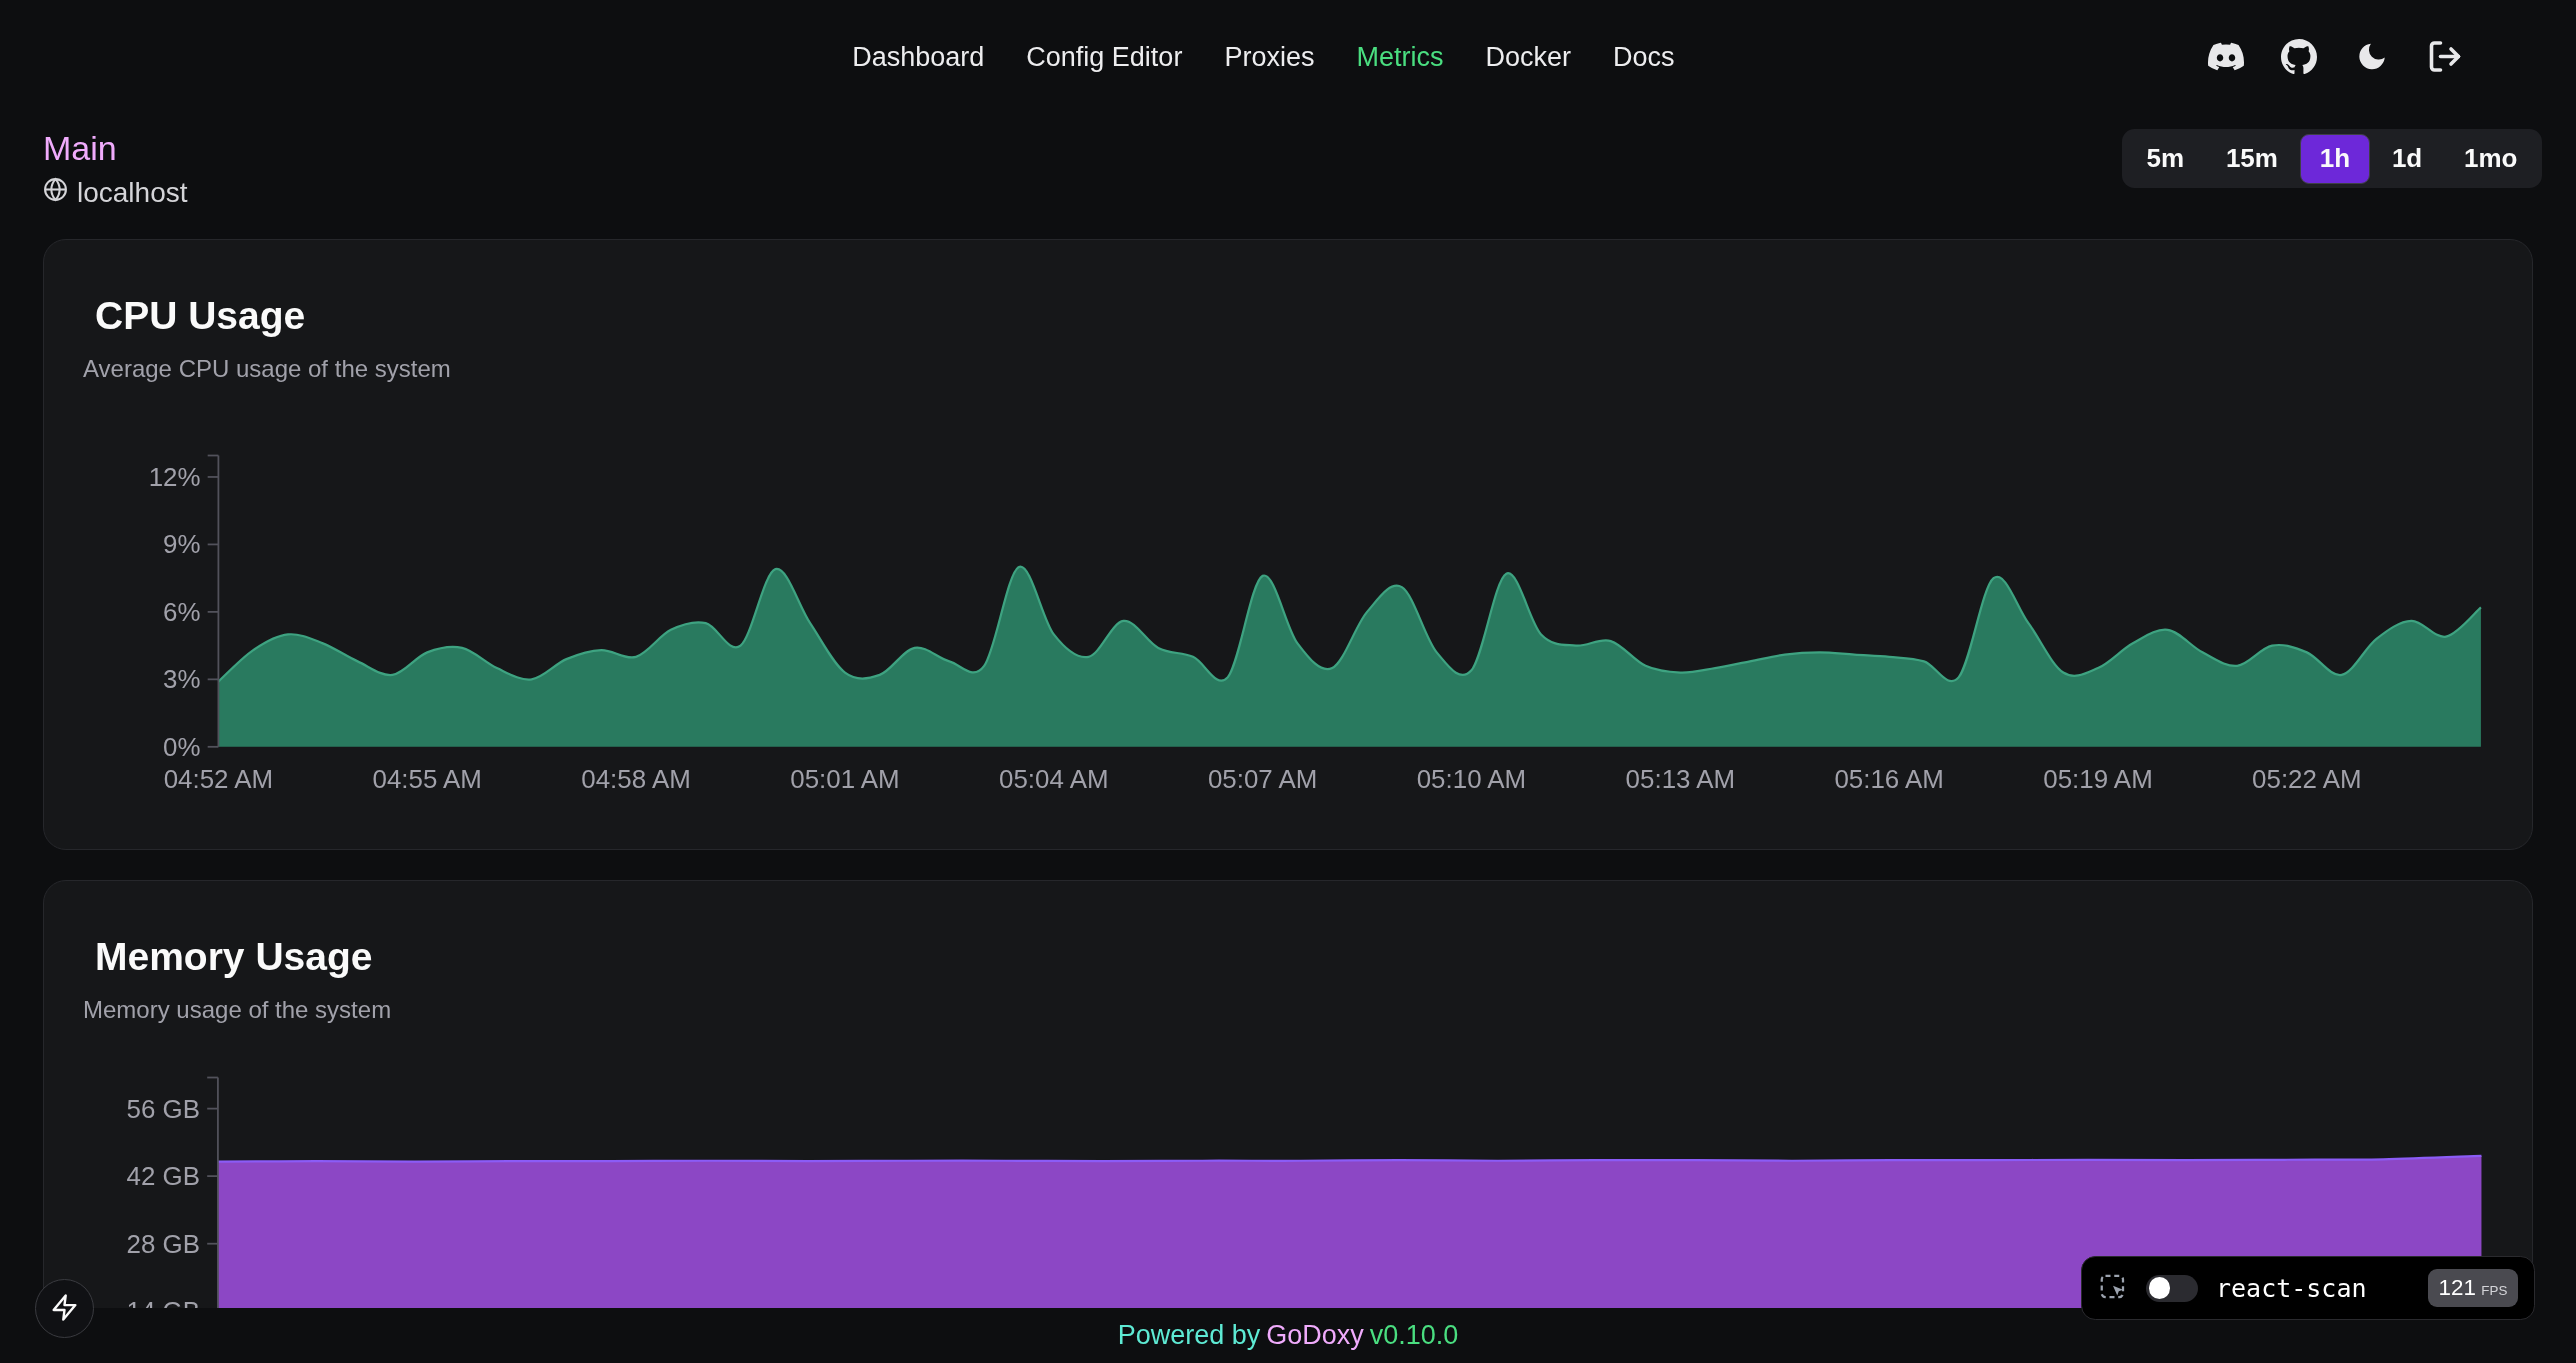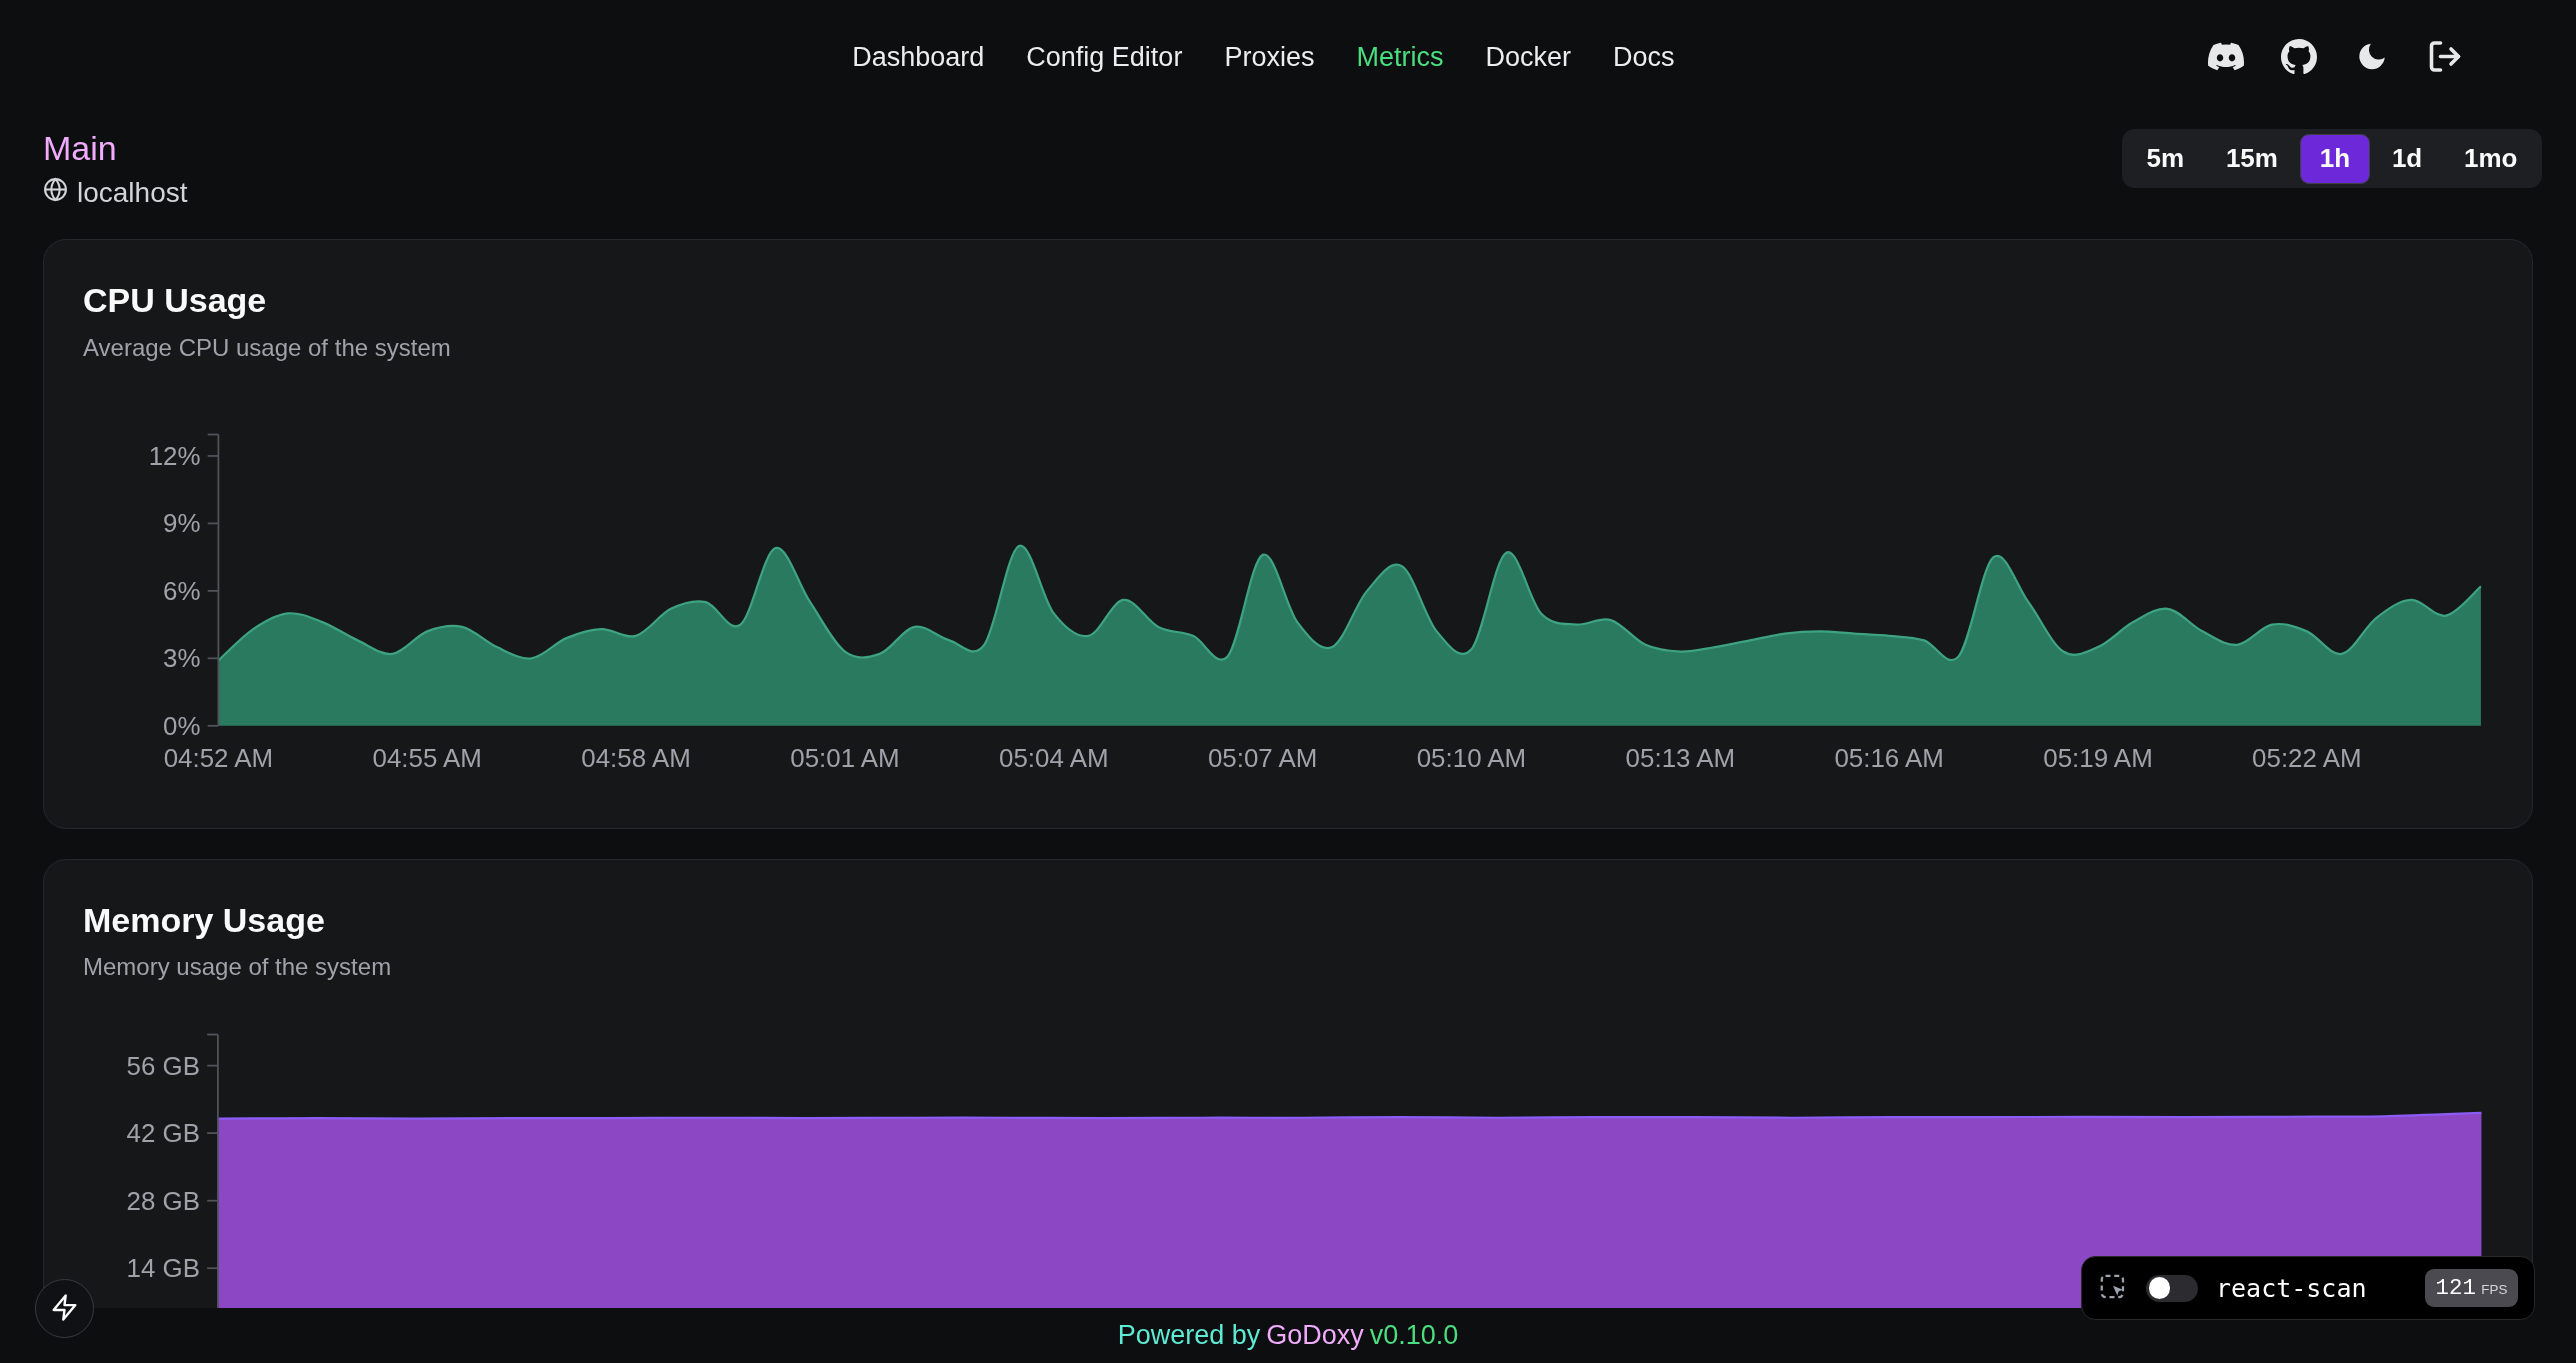--- a/index.html
+++ b/index.html
@@ -35,21 +35,21 @@
   .range-btn{
     font-size:26px;font-weight:600;color:#fafafa;background:transparent;border:1.3px solid transparent;
     padding:9.8px 19px;border-radius:9px;font-family:inherit;cursor:pointer;line-height:1.1;
   }
   .range-btn.active{background:#6d28d9;border-color:#3f4046;}
   
   .card{
     margin:30px 43px 0;background:#161719;border:1.3px solid #26272b;border-radius:23px;
     padding:39px 39px 45px;box-sizing:border-box;
   }
-  .card-title{font-size:34px;font-weight:600;color:#fafafa;margin:0;line-height:1.28;}
+  .card-title{font-size:39px;font-weight:600;color:#fafafa;margin:12px;line-height:1.28;}
   .card-sub{font-size:24px;color:#a1a1aa;margin:9px 0 0;line-height:1.3;}
   .chart{width:100%;}
   .chart-cpu{margin-top:59px;height:361px;}
   .chart-mem{margin-top:40px;height:371px;}
   
   .footer{
     position:absolute;left:0;right:0;bottom:0;height:55px;background:#0d0e10;
     display:flex;align-items:center;justify-content:center;gap:6px;font-size:27px;z-index:50;
   }
   .footer .pw{color:#5eead4;}
@@ -63,21 +63,21 @@
   }
   .react-scan{
     position:absolute;right:41px;bottom:43px;width:454px;height:64px;background:#000;
     border:0.9px solid #2a2a2e;border-radius:14.3px;display:flex;align-items:center;gap:18px;
     padding:0 16px;z-index:60;box-sizing:border-box;
   }
   .rs-toggle{width:52px;height:27px;background:#2b2b30;border-radius:13.4px;position:relative;cursor:pointer;flex:none;}
   .rs-knob{position:absolute;left:2.7px;top:2.7px;width:21.5px;height:21.5px;background:#fff;border-radius:50%;}
   .rs-label{font-family:"DejaVu Sans Mono",monospace;font-size:25px;color:#fff;white-space:nowrap;}
   .rs-badge{margin-left:auto;background:#4a4a50;border-radius:9px;padding:6.3px 10.7px;display:flex;align-items:baseline;gap:5.4px;}
-  .rs-fps{font-size:22.4px;color:#fff;font-family:Liberation Mono, monospace;text-align:right;}
+  .rs-fps{font-size:22.4px;color:#fff;font-family:Liberation Sans, sans-serif;text-align:right;}
   .rs-unit{font-size:13.4px;color:#d4d4d8;}
 </style>
 </head>
 <body>
 
 <header class="topbar">
   <nav class="main-nav">
     <span class="nav-item">Dashboard</span>
     <span class="nav-item">Config Editor</span>
     <span class="nav-item">Proxies</span>

